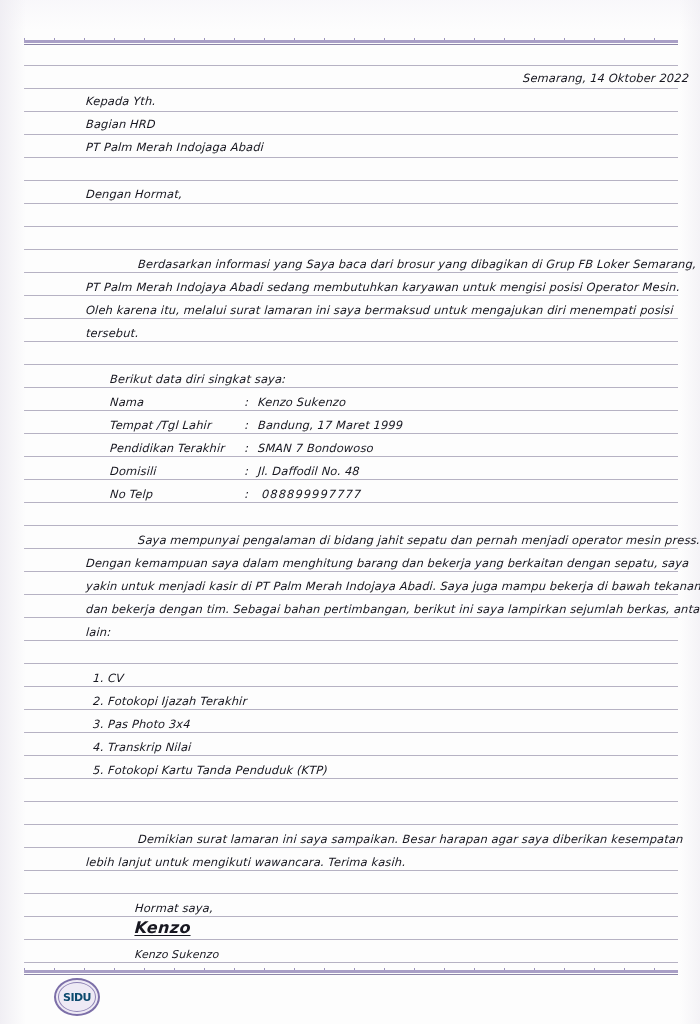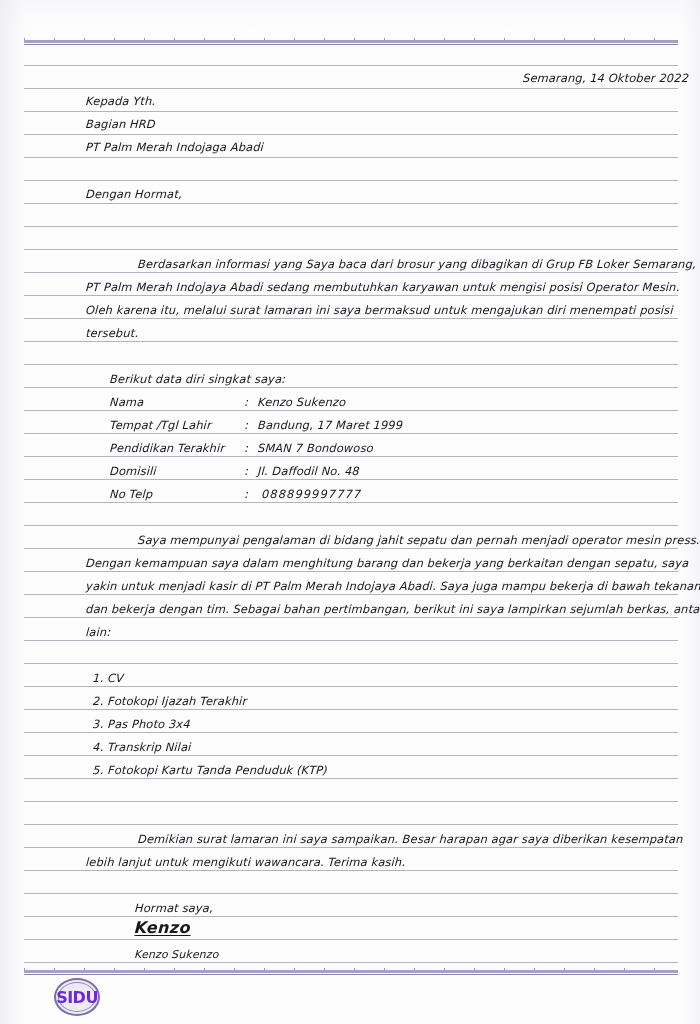--- a/index.html
+++ b/index.html
@@ -134,23 +134,23 @@
     box-sizing: border-box;
   }
   #logo .logo-text {
     position: absolute;
     inset: 0;
     display: flex;
     align-items: center;
     justify-content: center;
     font-family: "DejaVu Sans", sans-serif;
     font-weight: 700;
-    font-size: 16px;
+    font-size: 11px;
     letter-spacing: -0.5px;
-    color: #6d28d9;
+    color: #0c4a6e;
   }
 </style>
 </head>
 <body>
 
 <div id="page">
 
   <div id="rules">
       <div class="rule" style="top: 42px;"></div>
       <div class="rule" style="top: 65px;"></div>

